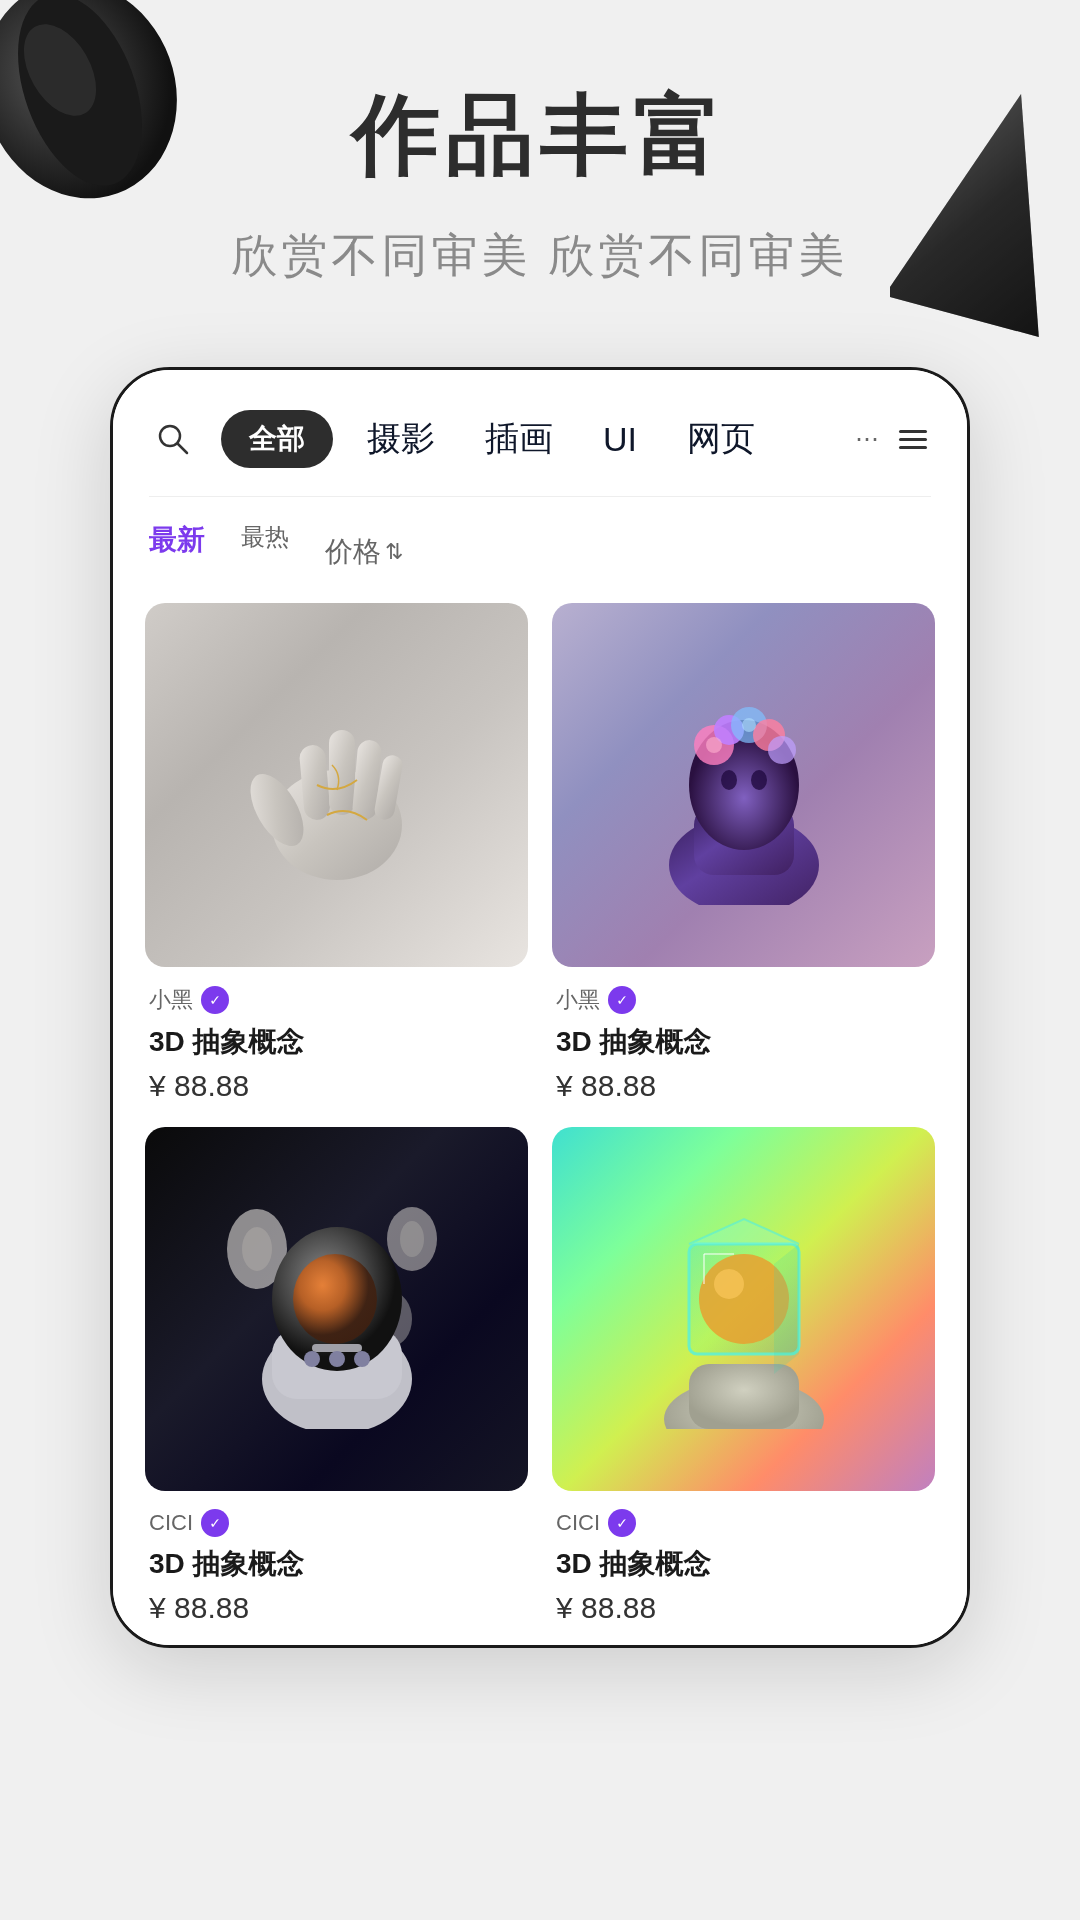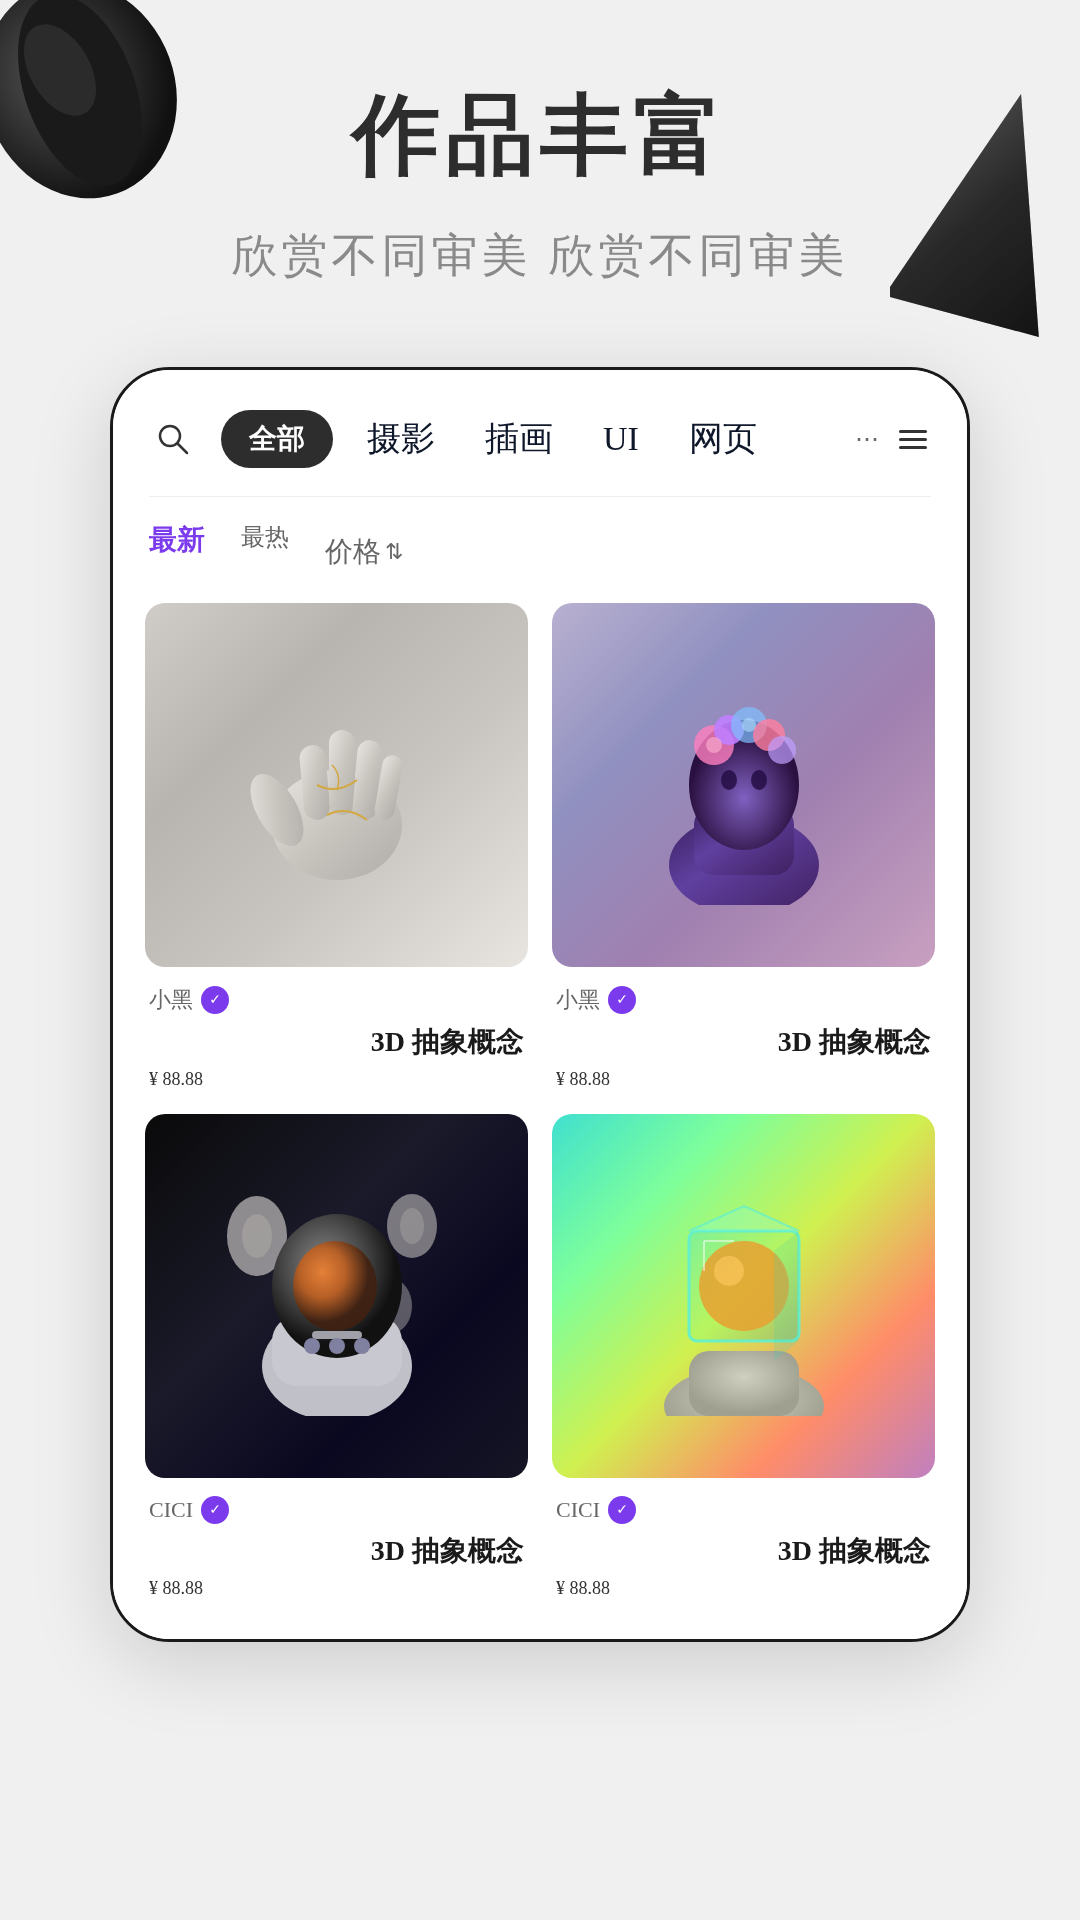--- a/index.html
+++ b/index.html
@@ -57,21 +57,20 @@
     }
 
     
     .phone-container {
       position: relative;
       z-index: 2;
       display: flex;
       justify-content: center;
       padding: 0 80px;
       margin-top: 20px;
-      font-family: Liberation Serif, serif;
     }
 
     .phone-mockup {
       background: #ffffff;
       border-radius: 60px;
       border: 3px solid #1a1a1a;
       width: 860px;
       overflow: hidden;
       box-shadow: 0 20px 80px rgba(0,0,0,0.15);
     }
@@ -157,21 +156,21 @@
       gap: 4px;
       margin-top: 12px;
     }
 
     
     .product-grid {
       display: grid;
       grid-template-columns: 1fr 1fr;
       gap: 0;
       background: #ffffff;
-      padding: 0 20px 28px 20px;
+      padding: 0 20px 8px 20px;
     }
 
     .product-cell {
       padding: 12px;
     }
 
     .product-image {
       width: 100%;
       aspect-ratio: 1 / 0.95;
       border-radius: 20px;
@@ -246,25 +245,24 @@
       justify-content: center;
       font-size: 14px;
       color: white;
     }
 
     .product-title {
       font-size: 28px;
       font-weight: 600;
       color: #1a1a1a;
       margin-bottom: 8px;
-      text-align: right;
     }
 
     .product-price {
-      font-size: 18px;
+      font-size: 30px;
       color: #333333;
     }
 
     
     .three-dots {
       display: flex;
       flex-direction: column;
       gap: 5px;
       width: 36px;
       height: 36px;

